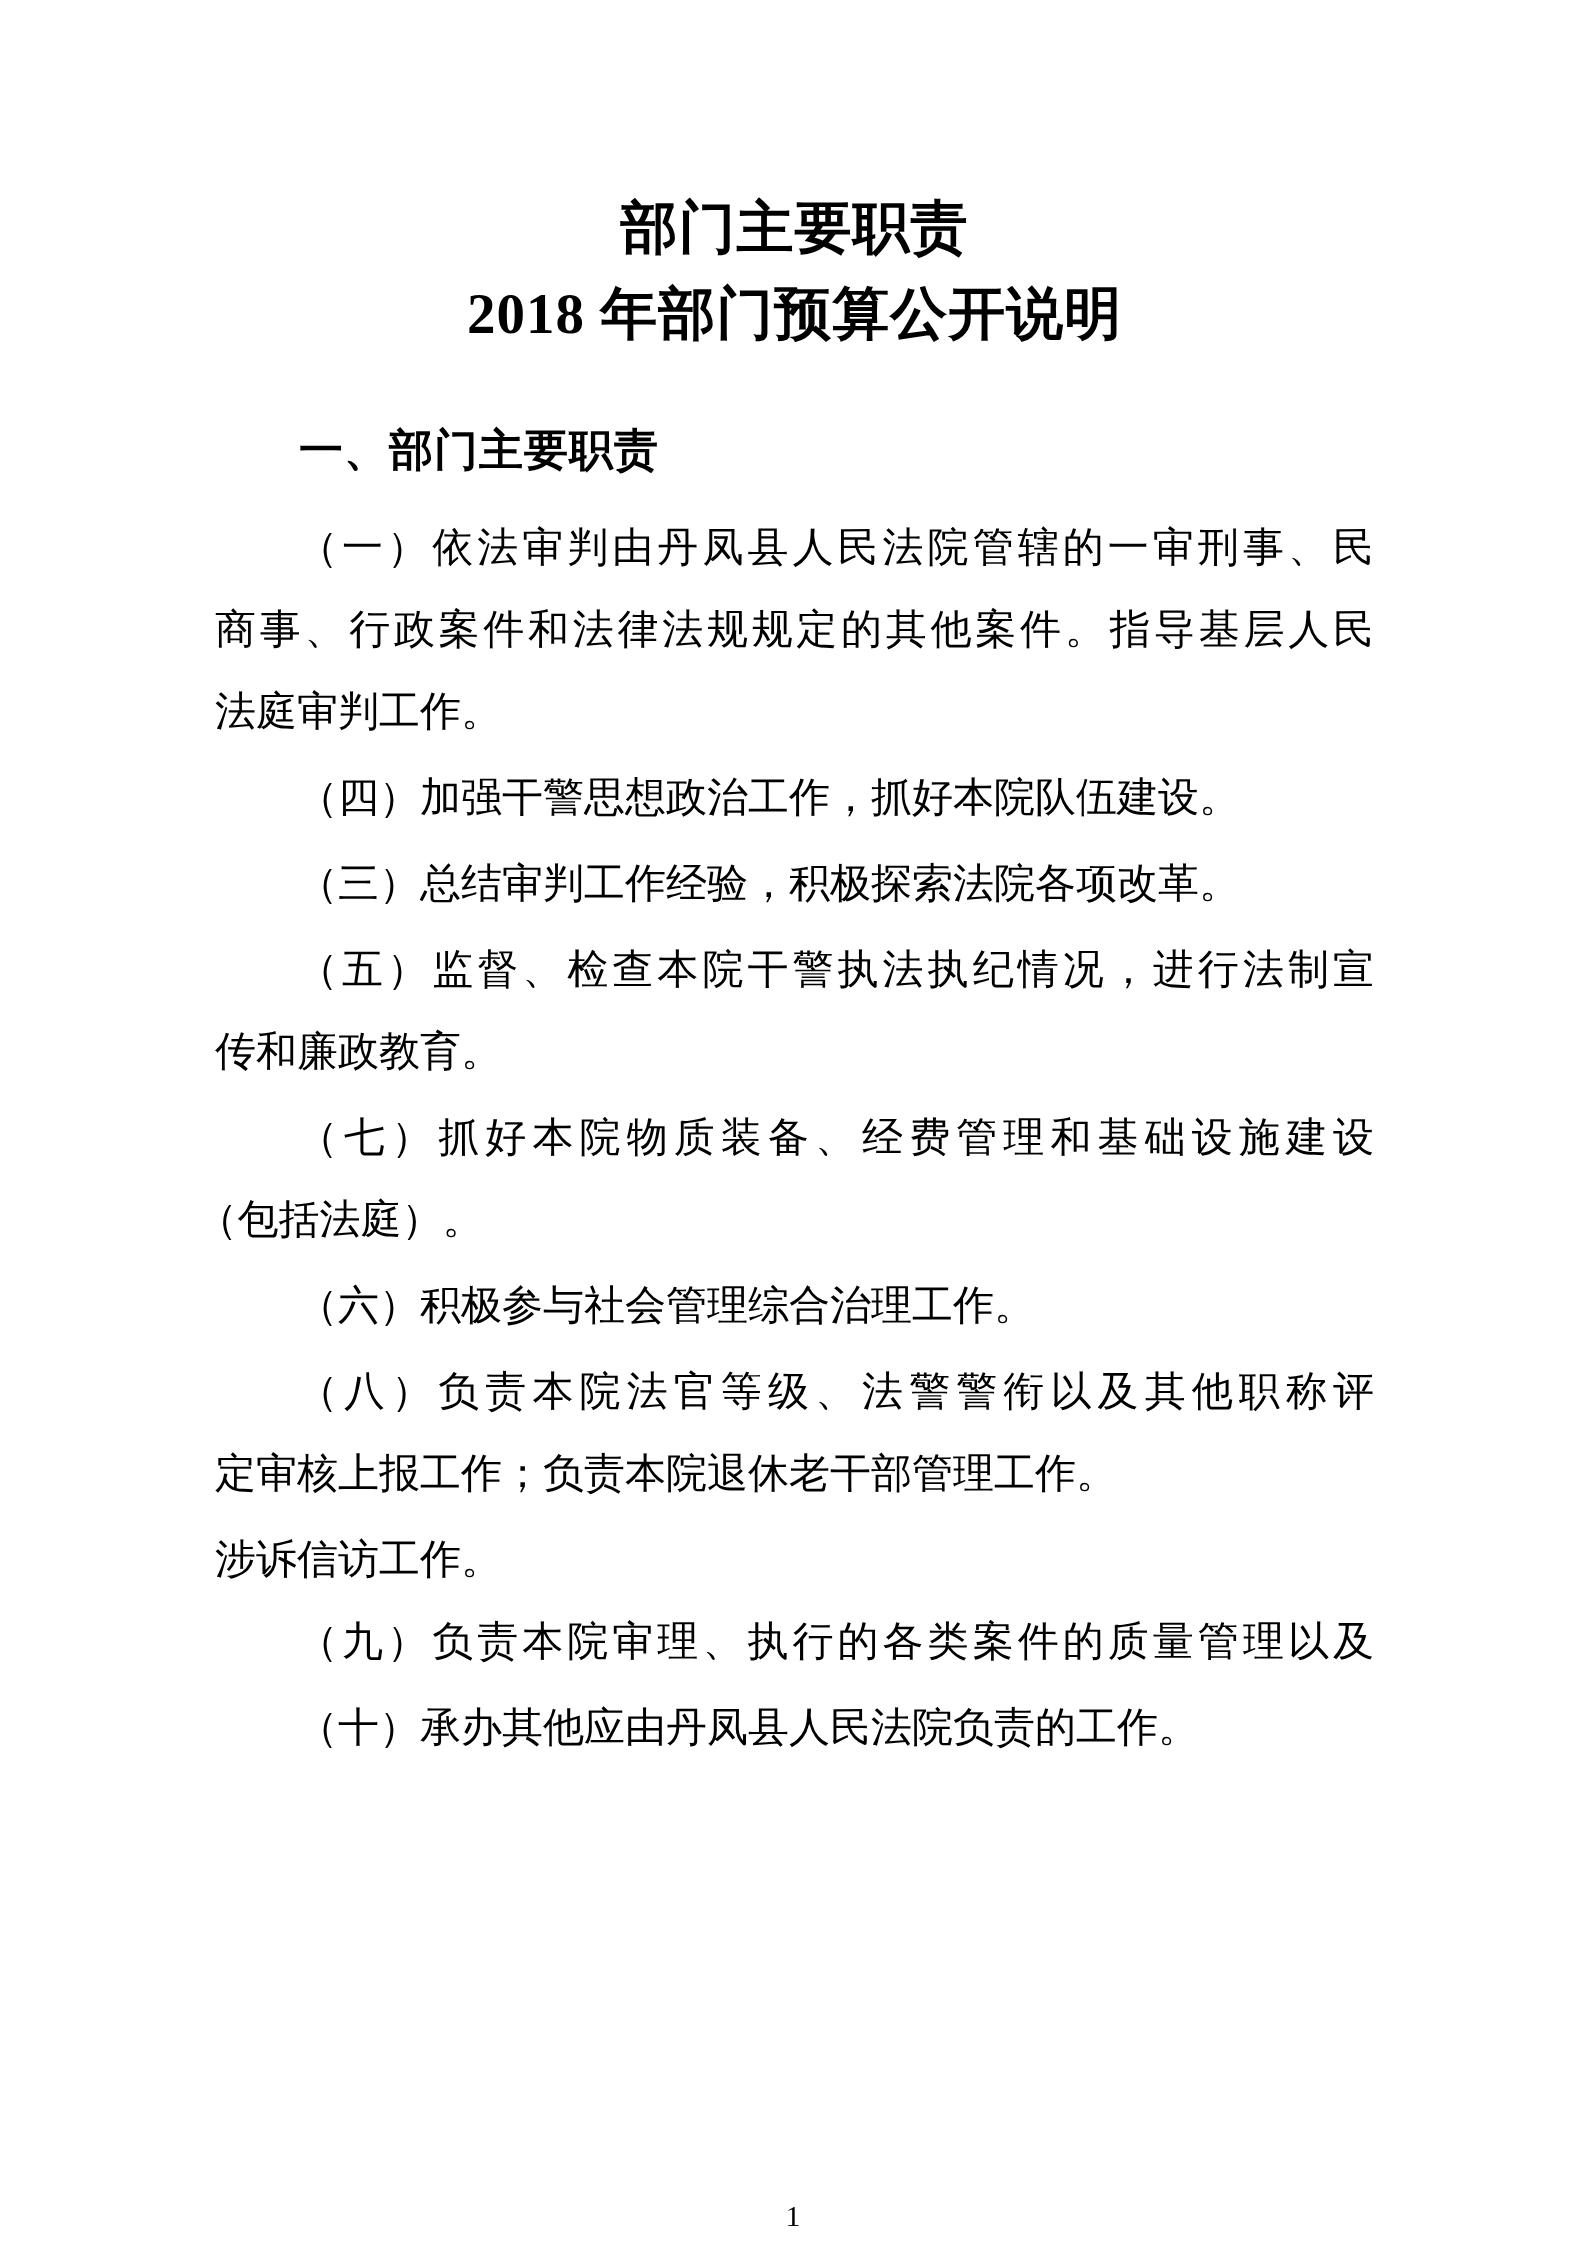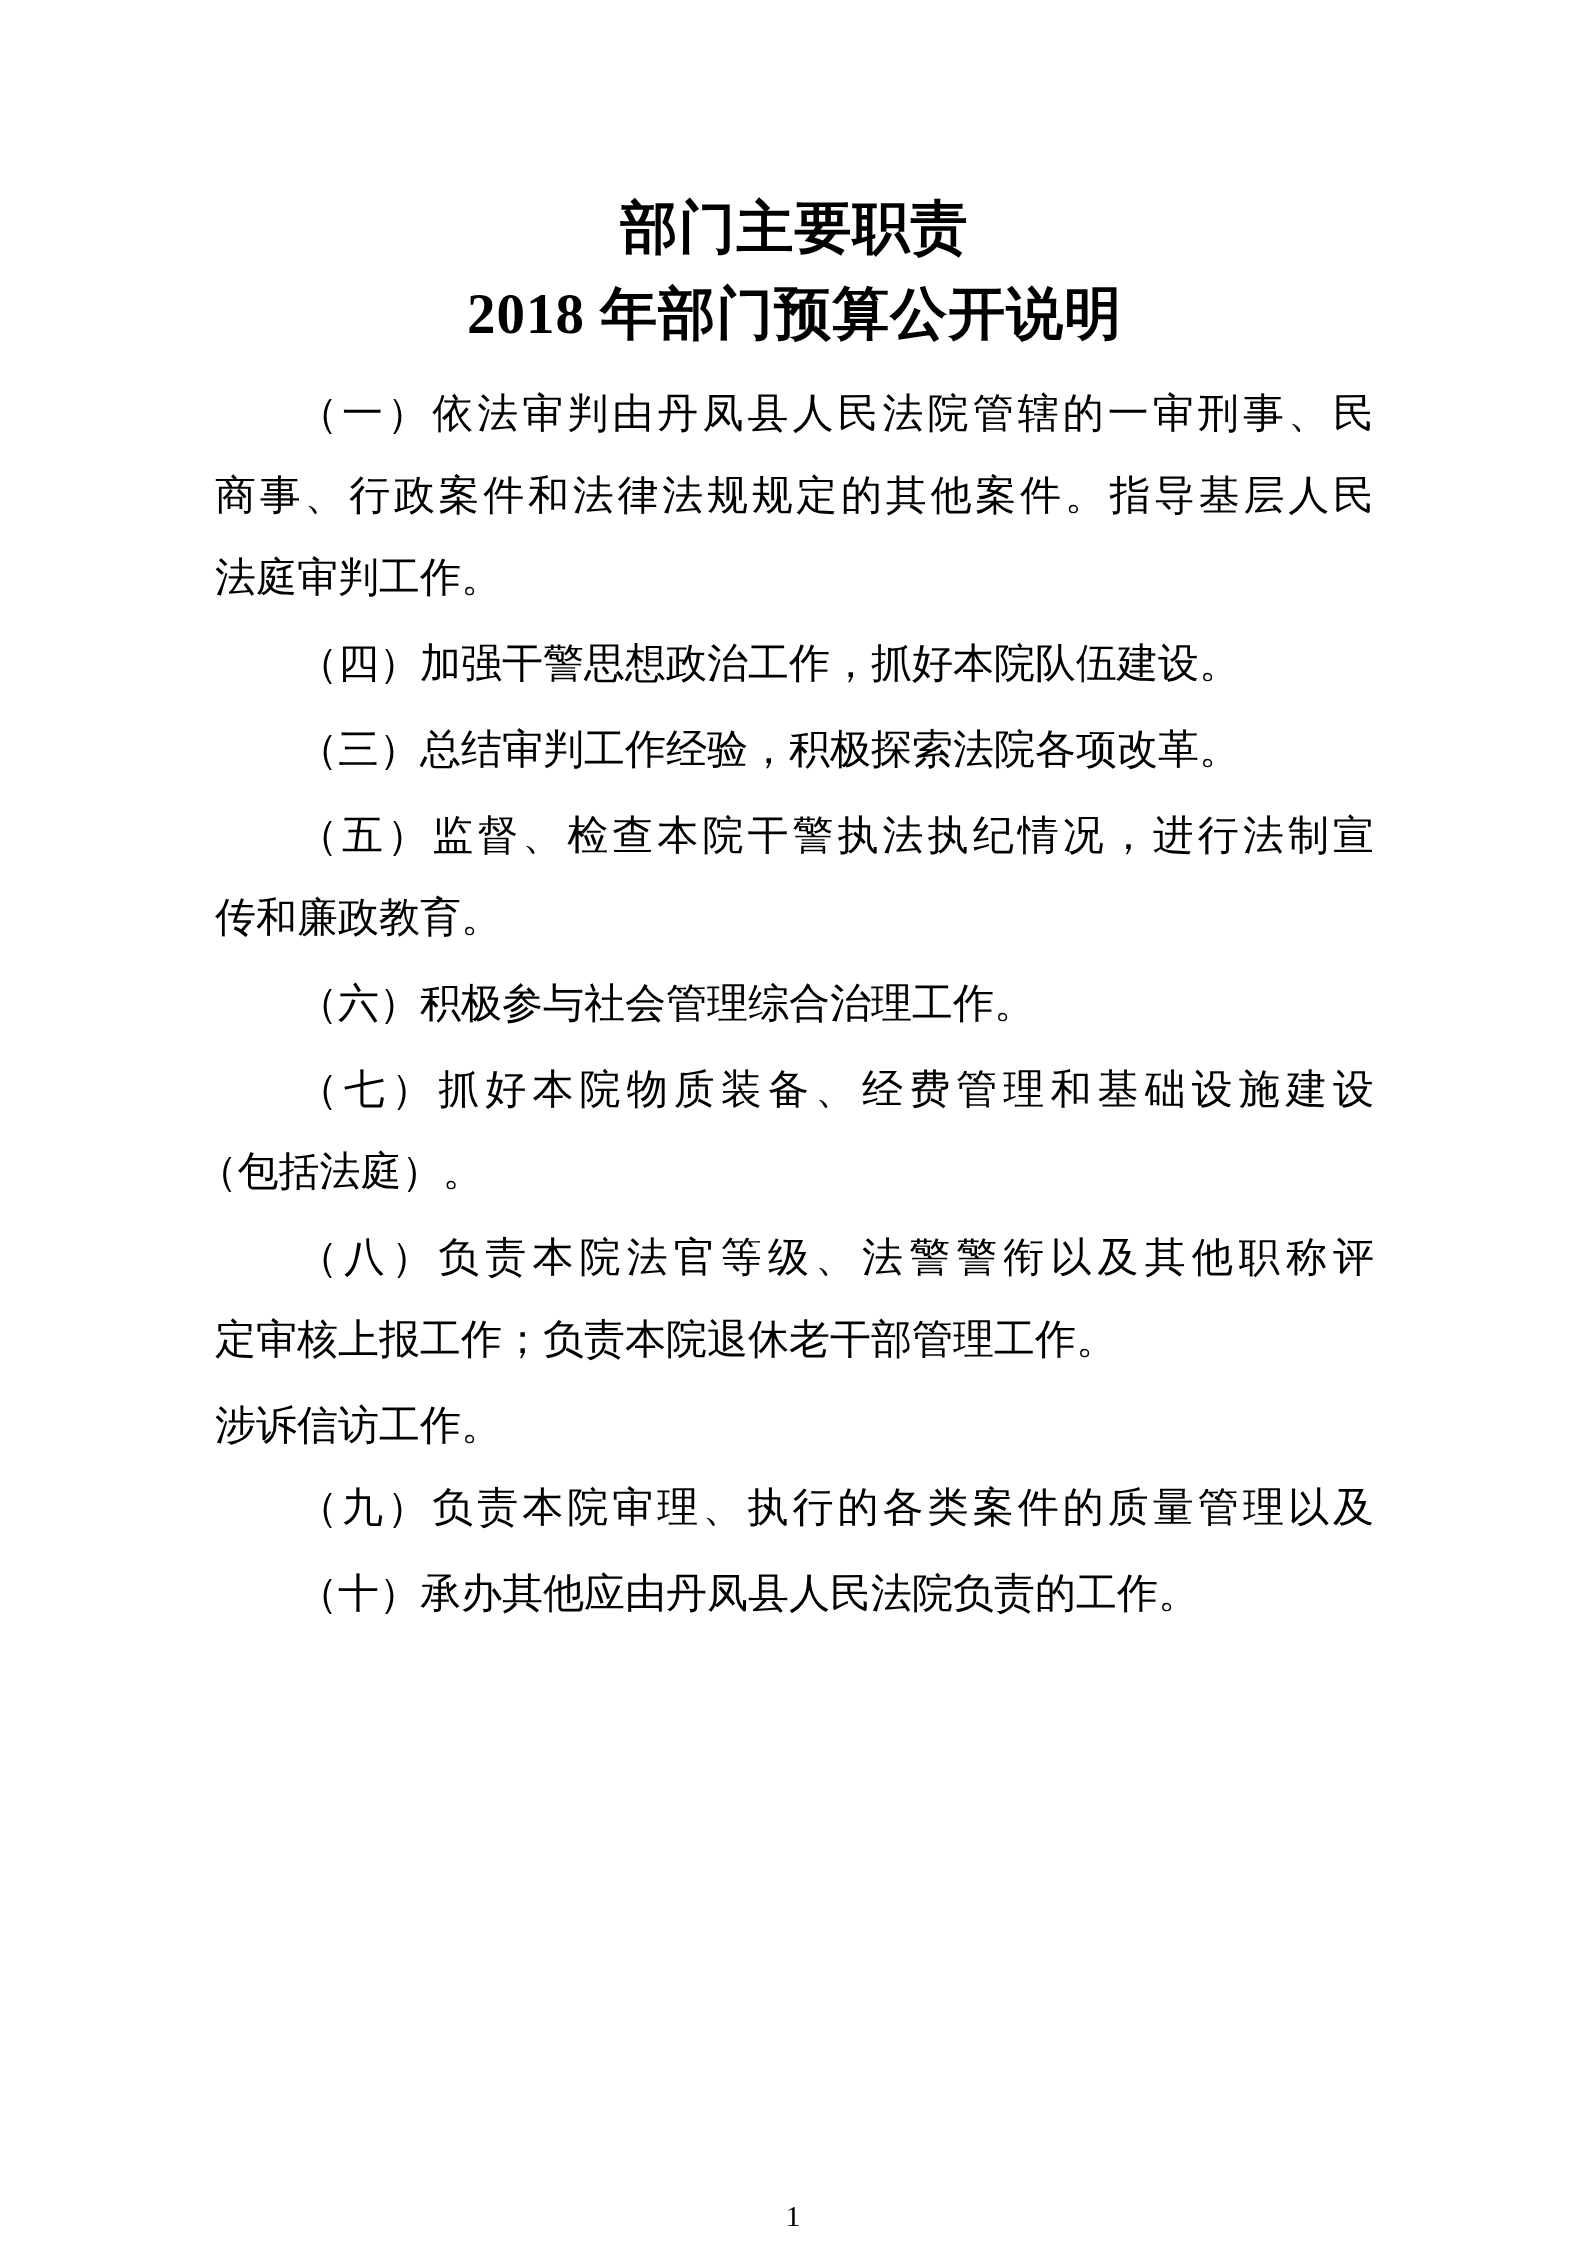--- a/index.html
+++ b/index.html
@@ -69,42 +69,43 @@
   }
 </style>
 </head>
 <body>
 
 <div class="page">
   <h1 class="doc-title">
     <div class="title-line">部门主要职责</div>
     <div class="title-line">2018 年部门预算公开说明</div>
   </h1>
+  <h2 class="section-heading">一、部门主要职责</h2>
   <div class="paragraphs" id="paragraphs">
       <div class="para">
         <div class="line first fill">（一）依法审判由丹凤县人民法院管辖的一审刑事、民</div>
         <div class="line fill">商事、行政案件和法律法规规定的其他案件。指导基层人民</div>
         <div class="line">法庭审判工作。</div>
       </div>
       <div class="para">
         <div class="line first">（四）加强干警思想政治工作，抓好本院队伍建设。</div>
       </div>
       <div class="para">
         <div class="line first">（三）总结审判工作经验，积极探索法院各项改革。</div>
       </div>
       <div class="para">
         <div class="line first fill">（五）监督、检查本院干警执法执纪情况，进行法制宣</div>
         <div class="line">传和廉政教育。</div>
       </div>
       <div class="para">
-        <div class="line first">（六）积极参与社会管理综合治理工作。</div>
+        <div class="line first fill">（七）抓好本院物质装备、经费管理和基础设施建设</div>
+        <div class="line hang">（包括法庭）。</div>
       </div>
       <div class="para">
-        <div class="line first fill">（七）抓好本院物质装备、经费管理和基础设施建设</div>
-        <div class="line hang">（包括法庭）。</div>
+        <div class="line first">（六）积极参与社会管理综合治理工作。</div>
       </div>
       <div class="para">
         <div class="line first fill">（八）负责本院法官等级、法警警衔以及其他职称评</div>
         <div class="line">定审核上报工作；负责本院退休老干部管理工作。</div>
       </div>
       <div class="para">
         <div class="line">涉诉信访工作。</div>
         <div class="line first fill">（九）负责本院审理、执行的各类案件的质量管理以及</div>
       </div>
       <div class="para">

